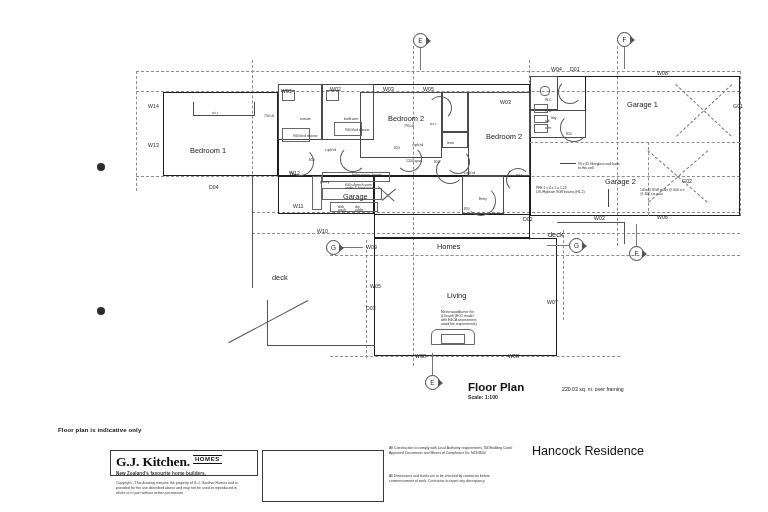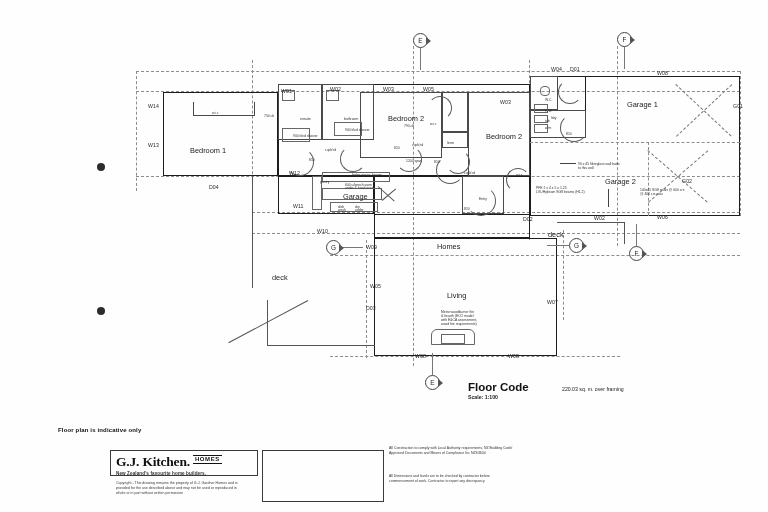--- a/index.html
+++ b/index.html
@@ -270,36 +270,37 @@
         <div style="position: absolute; left: 13px; top: 3.5px; width: 0px; height: 0px; border-top: 4px solid transparent; border-bottom: 4px solid transparent; border-left: 5px solid rgb(85, 85, 85);"></div>
       </div>
       <div class="bub" style="left: 425px; top: 375px;">
         <div class="circ"></div>
         <div class="ltr">E</div>
         <div class="tail" style="left: 7px; top: -22px; width: 1px; height: 22px; background: rgb(119, 119, 119);"></div>
         <div style="position: absolute; left: 13px; top: 3.5px; width: 0px; height: 0px; border-top: 4px solid transparent; border-bottom: 4px solid transparent; border-left: 5px solid rgb(85, 85, 85);"></div>
       </div>
     </div>
 
-  <div class="fp-title" style="left:468px;top:381px;">Floor Code</div>
+  <div class="fp-title" style="left:468px;top:381px;">Floor Plan</div>
   <div class="fp-area" style="left:562px;top:386px;">220.03 sq. m. over framing</div>
   <div class="fp-scale" style="left:468px;top:394px;">Scale:  1:100</div>
 
   <div class="indic" style="left:58px;top:427px;">Floor plan is indicative only</div>
 
   <div class="tb-box" style="left:110px;top:450px;width:148px;height:26px;"></div>
   <div class="abs" style="left:116px;top:452px;width:140px;">
     <div>
       <span class="gj-name">G.J. Kitchen.</span><span class="gj-homes">HOMES</span>
     </div>
     <div class="gj-tag">New Zealand's favourite home builders.</div>
   </div>
   <div class="abs gj-copy" style="left:116px;top:478px;width:122px;">Copyright - This drawing remains the property of G.J. Gardner Homes and is provided for the use described above and may not be used or reproduced in whole or in part without written permission</div>
 
   <div class="tb-box" style="left:262px;top:450px;width:122px;height:52px;"></div>
 
   <div class="abs notes" style="left:389px;top:446px;width:124px;">All Construction to comply with Local Authority requirements, NZ Building Code/ Approved Documents  and Means of Compliance  Inc NZS3604</div>
   <div class="abs notes" style="left:389px;top:474px;width:124px;">All Dimensions and levels are to be checked by contractor before commencement of work. Contractor to report any discrepancy</div>
 
   <div class="abs proj" style="left:532px;top:443px;">
+    <div>Hancock Residence</div>
   </div>
 
 </div>
 
 </body></html>

